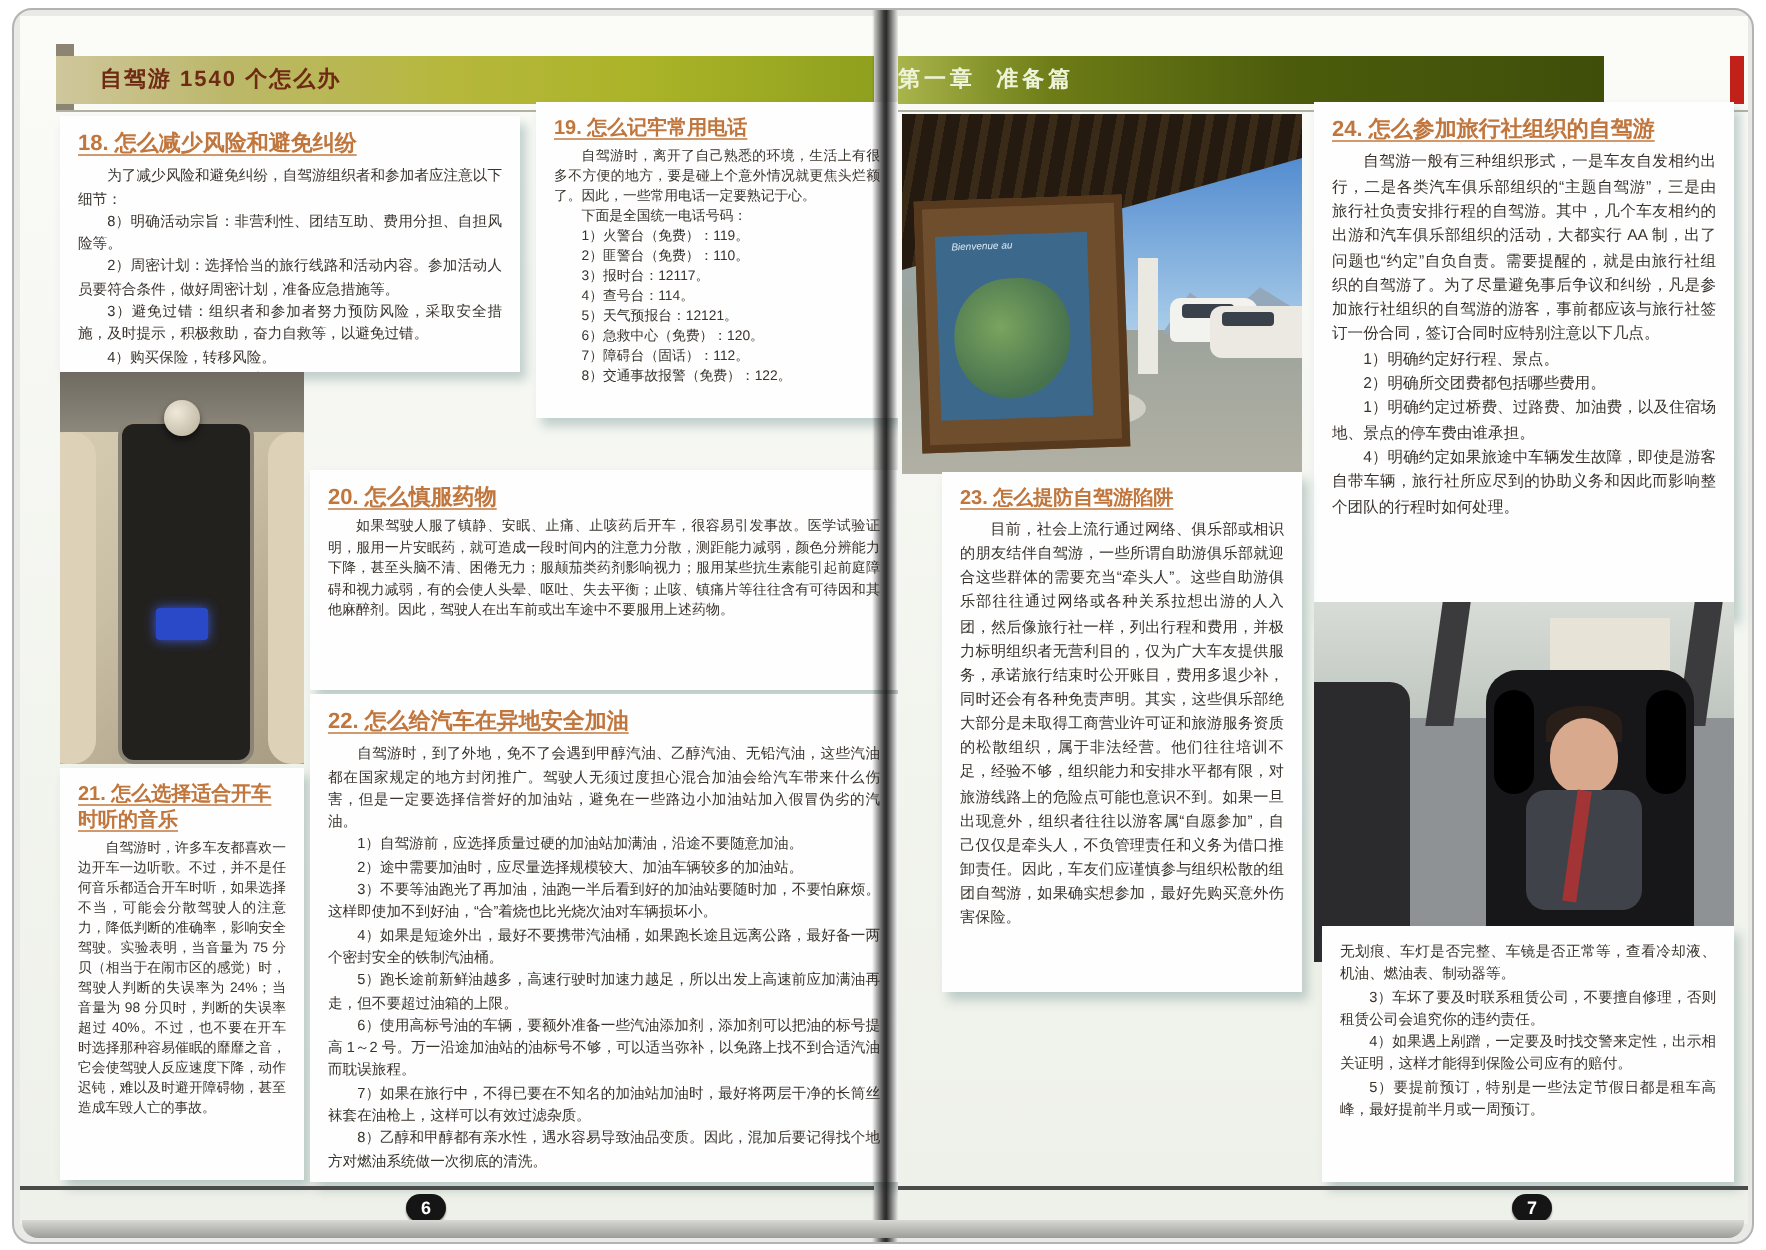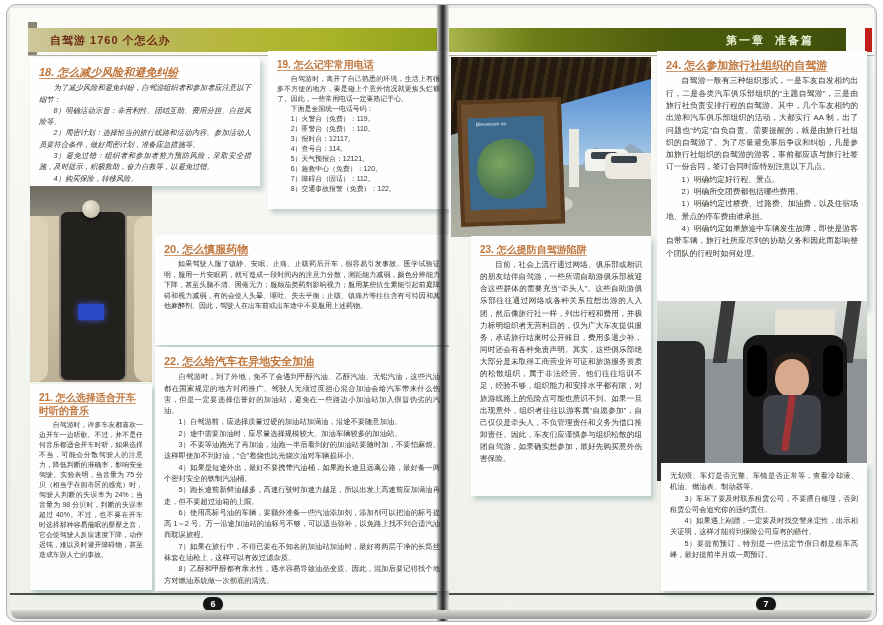--- a/index.html
+++ b/index.html
@@ -14,22 +14,22 @@
   #bottom-edge{position:absolute;left:4px;right:4px;bottom:2px;height:9px;
     background:linear-gradient(180deg,#d8d8d4,#9c9c98);border-radius:0 0 8px 8px;}
 
   
   .hdr{position:absolute;height:24px;top:20px;}
   #hdr-left{left:18px;width:409px;
     background:linear-gradient(90deg,#cfc79d 0%,#bcb86c 20%,#b6b73c 48%,#abb428 72%,#8fa01e 100%);}
   #hdr-left .t{padding-left:22px;line-height:24px;font-size:11px;font-weight:bold;color:#6f2a14;letter-spacing:1px;}
   #hdr-tab{position:absolute;left:18px;top:14px;width:9px;height:34px;background:#8d8574;}
   .hdr-rule{position:absolute;height:1px;background:#b2b2a4;top:47px;}
-  #hdr-right{left:0;width:353px;text-align:right;
-    background:linear-gradient(90deg,#a9b54b 0%,#6d7c16 22%,#4c5c0c 55%,#3f4f0a 100%);padding-left:44px;}
+  #hdr-right{left:0;width:353px;text-align:left;
+    background:linear-gradient(90deg,#a9b54b 0%,#6d7c16 22%,#4c5c0c 55%,#3f4f0a 100%);}
   #hdr-right .t{padding-right:32px;line-height:24px;font-size:11px;font-weight:bold;color:#edf3d6;letter-spacing:2px;}
   #hdr-red{position:absolute;right:2px;top:20px;width:7px;height:24px;background:#c2211a;}
 
   
   .box{position:absolute;background:#fefefe;box-shadow:3px 4px 5px rgba(125,155,155,.45);
     padding:7px 9px;box-sizing:border-box;overflow:hidden;}
   .sec-title{color:#c0763c;font-weight:bold;font-size:11px;line-height:1.3;margin:0 0 3px;
     text-decoration:underline;text-decoration-color:#d09a6e;text-underline-offset:2px;}
   .sec-title.small{font-size:10px;}
   .p{font-size:7.3px;line-height:1.55;color:#39332c;text-align:justify;text-indent:2em;margin:0;}
@@ -90,25 +90,25 @@
   #photo3 .strap{position:absolute;left:128px;top:94px;width:7px;height:56px;background:#a23436;transform:rotate(8deg);}
 </style>
 </head>
 <body>
 
 <div id="book">
 
   <div class="page" id="page-left">
     <div id="hdr-tab"></div>
     <div class="hdr" id="hdr-left">
-      <div class="t">自驾游 1760 个怎么办</div>
+      <div class="t">自驾游 1540 个怎么办</div>
     </div>
     <div class="hdr-rule" style="left:18px;width:409px;"></div>
 
-    <div class="box" id="s18" style="left:20px;top:50px;width:230px;height:128px;font-style:italic;">
+    <div class="box" id="s18" style="left:20px;top:50px;width:230px;height:128px;">
       <div class="sec-title">18. 怎么减少风险和避免纠纷</div>
       <div class="p">为了减少风险和避免纠纷，自驾游组织者和参加者应注意以下细节：</div>
       <div class="p">8）明确活动宗旨：非营利性、团结互助、费用分担、自担风险等。</div>
       <div class="p">2）周密计划：选择恰当的旅行线路和活动内容。参加活动人员要符合条件，做好周密计划，准备应急措施等。</div>
       <div class="p">3）避免过错：组织者和参加者努力预防风险，采取安全措施，及时提示，积极救助，奋力自救等，以避免过错。</div>
       <div class="p">4）购买保险，转移风险。</div>
       <div class="p">5）签订书面协议，人手一份。</div>
 
     </div>
 

